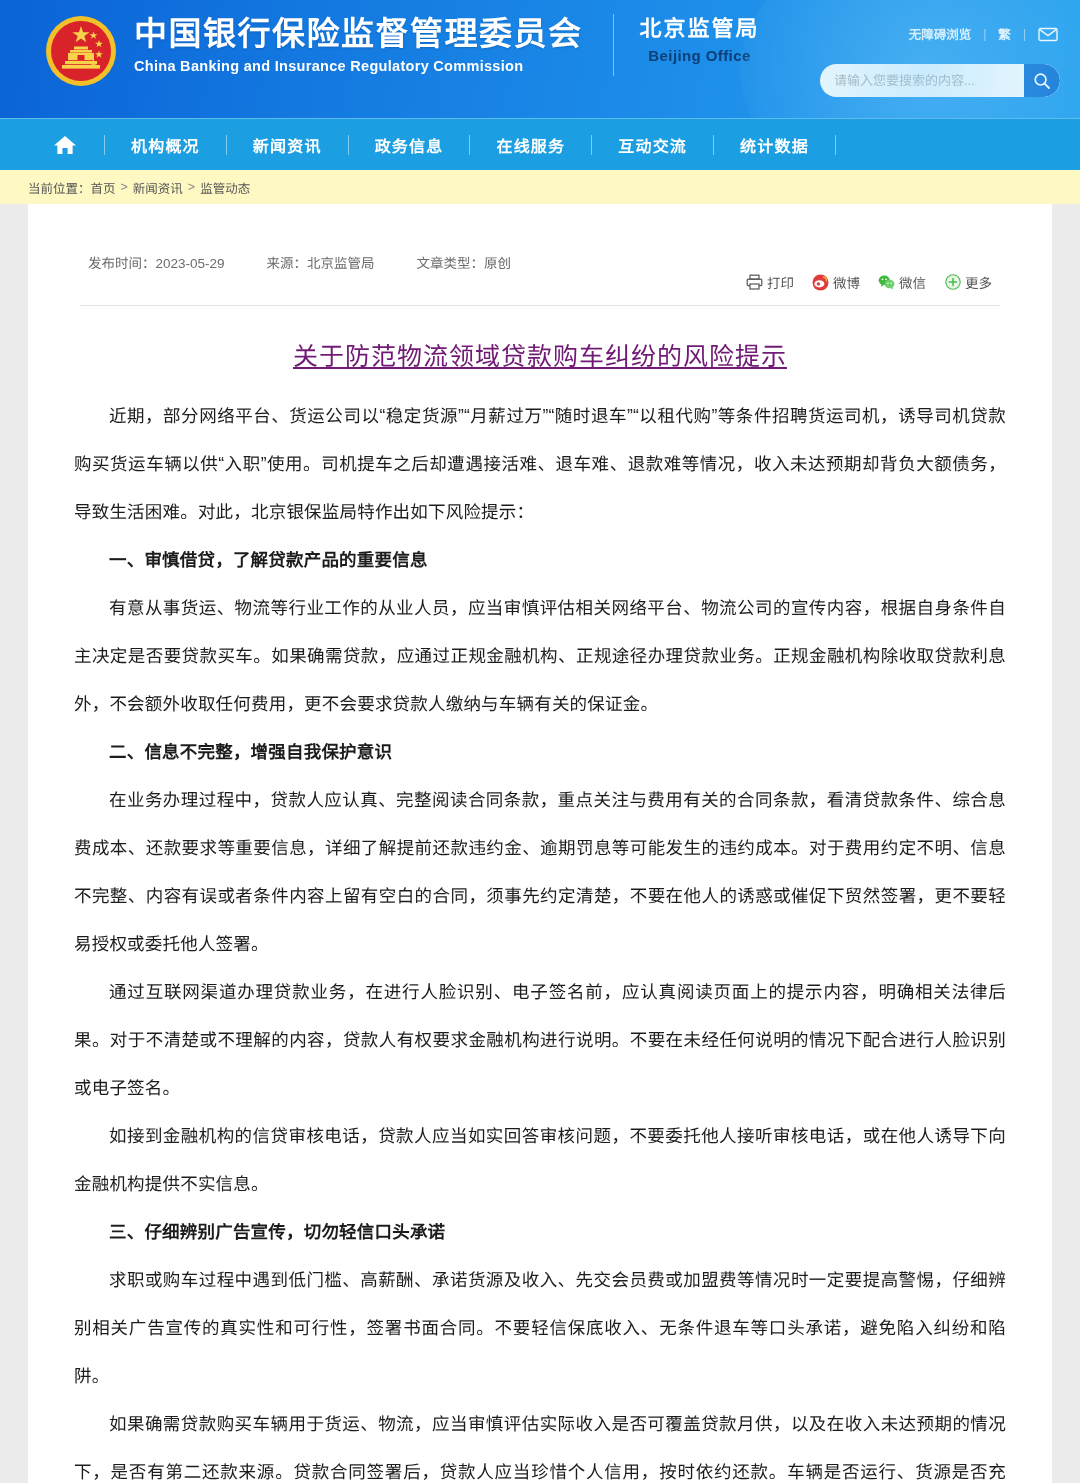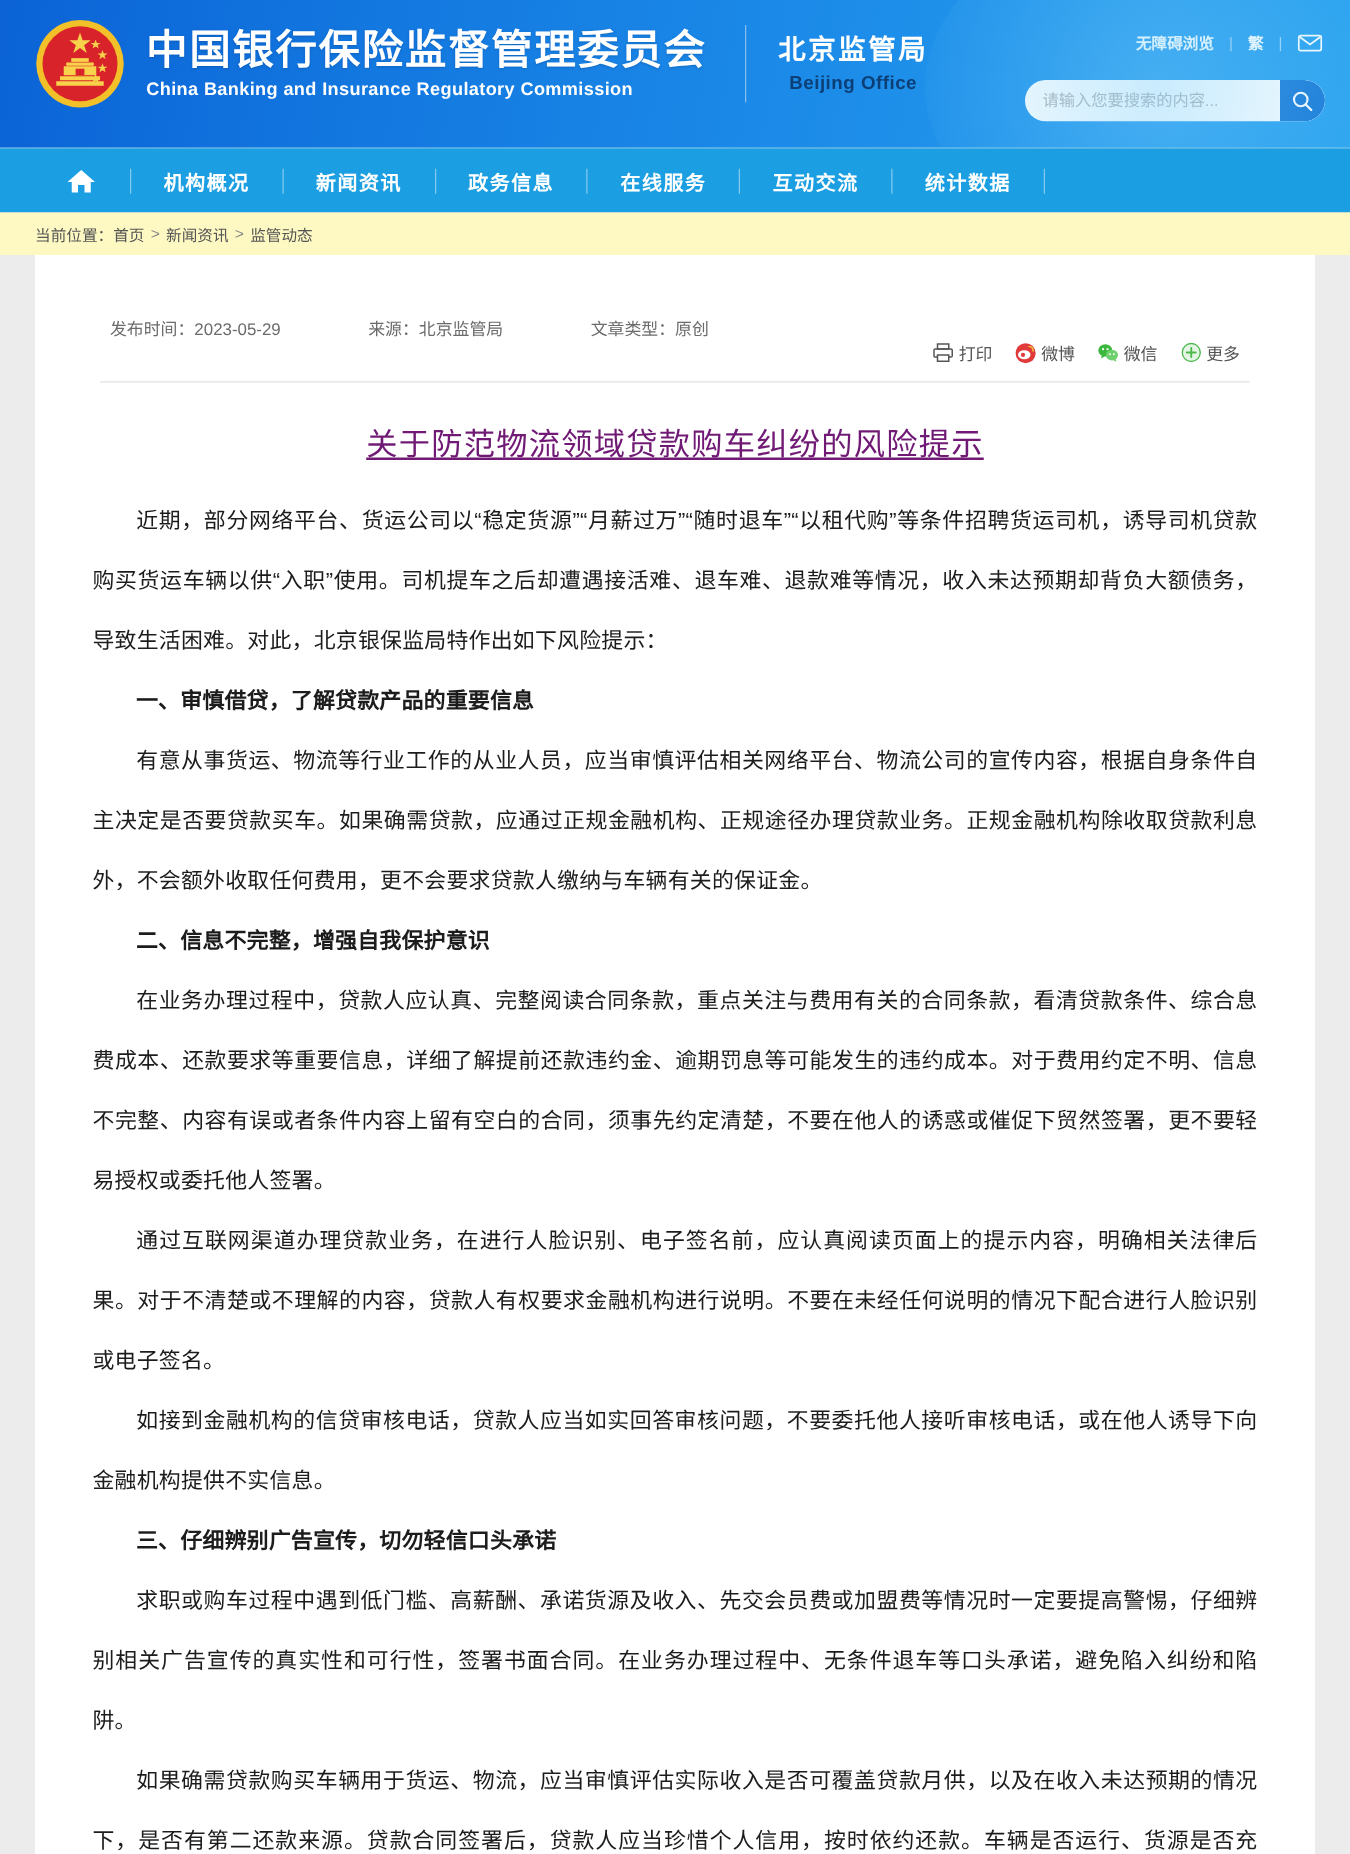--- a/index.html
+++ b/index.html
@@ -18,21 +18,21 @@
     position: relative;
     overflow: hidden;
   }
   .masthead::after {
     content: "";
     position: absolute; right: -120px; top: -80px;
     width: 460px; height: 300px; border-radius: 50%;
     background: radial-gradient(circle at 40% 50%, rgba(120,205,250,.40), rgba(120,205,250,0) 68%);
     pointer-events: none;
   }
-  .brand { position: absolute; left: 27px; top: 14px; display: flex; align-items: center; }
+  .brand { position: absolute; left: 44px; top: 14px; display: flex; }
 
   .emblem { width: 74px; height: 74px; position: relative; flex: 0 0 auto; }
   .emblem svg { display:block; width:74px; height:74px; }
 
   .brand-text { margin-left: 16px; }
   .brand-cn {
     color: #ffffff; font-size: 33px; font-weight: bold;
     letter-spacing: 1.5px; line-height: 40px; white-space: nowrap;
     text-shadow: 0 1px 2px rgba(0,40,90,.25);
   }
@@ -102,21 +102,21 @@
 
   
   .card {
     background: #ffffff; margin: 0 28px; padding: 22px 42px 30px 42px;
     min-height: 1246px; position: relative;
   }
   .metabar {
     display: flex; align-items: center; justify-content: space-between;
     padding: 6px 18px 0 18px;
   }
-  .meta-left { display: flex; align-items: flex-start; font-size: 13.5px; color: #6b6b6b; gap: 28px; }
+  .meta-left { display: flex; align-items: flex-start; font-size: 13.5px; color: #6b6b6b; }
   .meta-left span { margin-right: 42px; white-space: nowrap; }
   .meta-left span:last-child { margin-right: 0; }
 
   .share { display: flex; align-items: center; gap: 18px; margin-top: 40px; }
   .share-item {
     display: flex; align-items: center; gap: 4px;
     font-size: 13.5px; color: #555; text-decoration: none; white-space: nowrap; cursor: pointer;
   }
   .share-ico { width: 17px; height: 17px; display: flex; align-items: center; justify-content: center; }
 
@@ -297,20 +297,20 @@
 
     <div class="body">
       <p>近期，部分网络平台、货运公司以“稳定货源”“月薪过万”“随时退车”“以租代购”等条件招聘货运司机，诱导司机贷款购买货运车辆以供“入职”使用。司机提车之后却遭遇接活难、退车难、退款难等情况，收入未达预期却背负大额债务，导致生活困难。对此，北京银保监局特作出如下风险提示：</p>
       <p class="heading">一、审慎借贷，了解贷款产品的重要信息</p>
       <p>有意从事货运、物流等行业工作的从业人员，应当审慎评估相关网络平台、物流公司的宣传内容，根据自身条件自主决定是否要贷款买车。如果确需贷款，应通过正规金融机构、正规途径办理贷款业务。正规金融机构除收取贷款利息外，不会额外收取任何费用，更不会要求贷款人缴纳与车辆有关的保证金。</p>
       <p class="heading">二、信息不完整，增强自我保护意识</p>
       <p>在业务办理过程中，贷款人应认真、完整阅读合同条款，重点关注与费用有关的合同条款，看清贷款条件、综合息费成本、还款要求等重要信息，详细了解提前还款违约金、逾期罚息等可能发生的违约成本。对于费用约定不明、信息不完整、内容有误或者条件内容上留有空白的合同，须事先约定清楚，不要在他人的诱惑或催促下贸然签署，更不要轻易授权或委托他人签署。</p>
       <p>通过互联网渠道办理贷款业务，在进行人脸识别、电子签名前，应认真阅读页面上的提示内容，明确相关法律后果。对于不清楚或不理解的内容，贷款人有权要求金融机构进行说明。不要在未经任何说明的情况下配合进行人脸识别或电子签名。</p>
       <p>如接到金融机构的信贷审核电话，贷款人应当如实回答审核问题，不要委托他人接听审核电话，或在他人诱导下向金融机构提供不实信息。</p>
       <p class="heading">三、仔细辨别广告宣传，切勿轻信口头承诺</p>
-      <p>求职或购车过程中遇到低门槛、高薪酬、承诺货源及收入、先交会员费或加盟费等情况时一定要提高警惕，仔细辨别相关广告宣传的真实性和可行性，签署书面合同。在业务办理过程中、无条件退车等口头承诺，避免陷入纠纷和陷阱。</p>
+      <p>求职或购车过程中遇到低门槛、高薪酬、承诺货源及收入、先交会员费或加盟费等情况时一定要提高警惕，仔细辨别相关广告宣传的真实性和可行性，签署书面合同。不要轻信保底收入、无条件退车等口头承诺，避免陷入纠纷和陷阱。</p>
       <p>如果确需贷款购买车辆用于货运、物流，应当审慎评估实际收入是否可覆盖贷款月供，以及在收入未达预期的情况下，是否有第二还款来源。贷款合同签署后，贷款人应当珍惜个人信用，按时依约还款。车辆是否运行、货源是否充足、第三方承诺是否兑现均不能构成贷款逾期的正当理由。</p>
 
     </div>
 
   </div>
 
 </div>
 
 </body></html>

